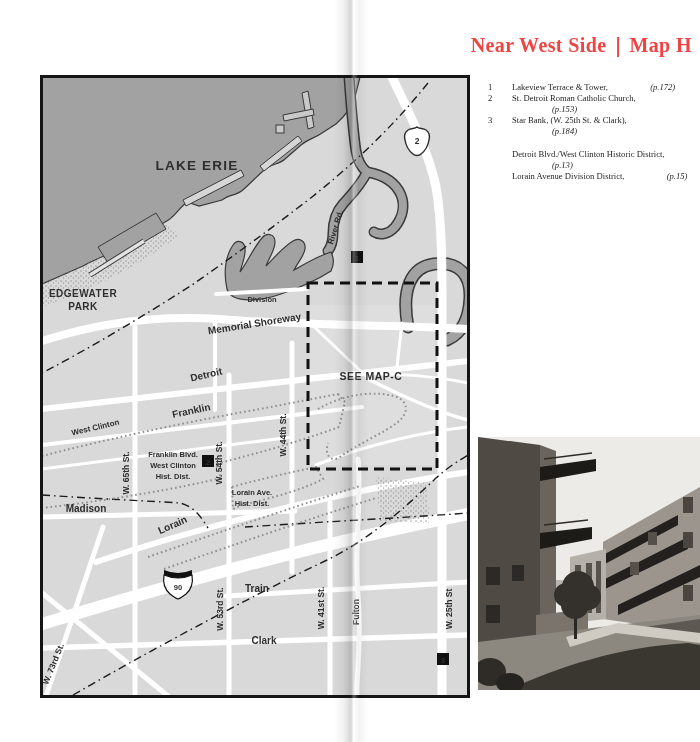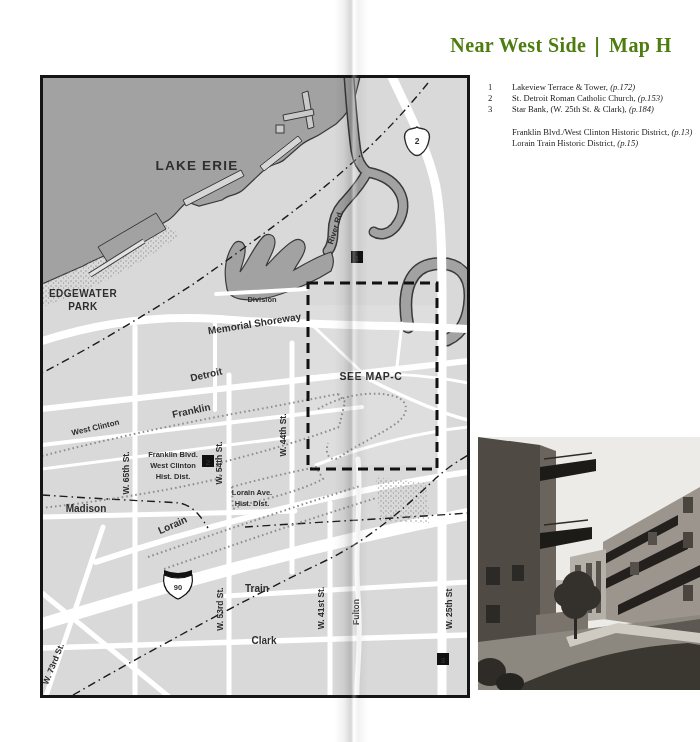--- a/index.html
+++ b/index.html
@@ -1,29 +1,29 @@
 <!DOCTYPE html>
 <html><head>
 <meta charset="utf-8">
 <style>
   html,body{margin:0;padding:0;background:#fff;}
   .page{position:relative;width:700px;height:742px;background:#ffffff;overflow:hidden;
         font-family:"Liberation Sans",sans-serif;}
   
-  .title{position:absolute;left:430px;top:34px;width:262px;text-align:center;
-         font-family:"Liberation Serif",serif;font-weight:bold;font-size:20px;color:#4d7c0f;
+  .title{position:absolute;left:430px;top:34px;width:262px;text-align:right;
+         font-family:"Liberation Serif",serif;font-weight:bold;font-size:20px;color:#ef4444;
          letter-spacing:.4px;white-space:nowrap;}
   .title .bar{display:inline-block;margin:0 9px;transform:scaleX(1.4);}
   
   .legend{position:absolute;left:488px;top:82px;width:205px;
           font-family:"Liberation Serif",serif;font-size:8.6px;line-height:11px;color:#1d1d1d;}
   .legend-row{display:flex;}
   .lnum{width:24px;flex:0 0 24px;}
   .ltext{width:181px;}
-  .ltext i{font-style:italic;}
+  .ltext i{font-style:italic;margin-left:40px;}
   .legend-gap{height:12px;}
   
   .map-wrap{position:absolute;left:40px;top:75px;width:430px;height:623px;}
   .map-wrap svg{display:block;}
   .ml{font-family:"Liberation Sans",sans-serif;font-weight:bold;fill:#2e2e2e;}
   
   .photo{position:absolute;left:478px;top:437px;width:222px;height:253px;}
   
   .fold{position:absolute;left:334px;top:0;width:34px;height:742px;pointer-events:none;
         background:linear-gradient(90deg,rgba(0,0,0,0) 0%,rgba(0,0,0,0.05) 28%,
@@ -47,25 +47,25 @@
       <span class="lnum">2</span>
       <span class="ltext"><span>St. Detroit Roman Catholic Church,</span> <i>(p.153)</i></span>
     </div>
     <div class="legend-row">
       <span class="lnum">3</span>
       <span class="ltext"><span>Star Bank, (W. 25th St. &amp; Clark),</span> <i>(p.184)</i></span>
     </div>
     <div class="legend-gap"></div>
     <div class="legend-row">
       <span class="lnum"></span>
-      <span class="ltext"><span>Franklin Blvd./West Clinton Historic District,</span> <i>(p.13)</i></span>
+      <span class="ltext"><span>Detroit Blvd./West Clinton Historic District,</span> <i>(p.13)</i></span>
     </div>
     <div class="legend-row">
       <span class="lnum"></span>
-      <span class="ltext"><span>Lorain Train Historic District,</span> <i>(p.15)</i></span>
+      <span class="ltext"><span>Lorain Avenue Division District,</span> <i>(p.15)</i></span>
     </div>
   </div>
 
   <div class="map-wrap">
     <svg width="430" height="623" viewBox="0 0 430 623" xmlns="http://www.w3.org/2000/svg">
       <defs>
         <pattern id="stip" width="5" height="5" patternUnits="userSpaceOnUse">
           <circle cx="1" cy="1" r="0.8" fill="#9a9a9a"></circle>
           <circle cx="3.5" cy="3" r="0.7" fill="#9a9a9a"></circle>
         </pattern>

